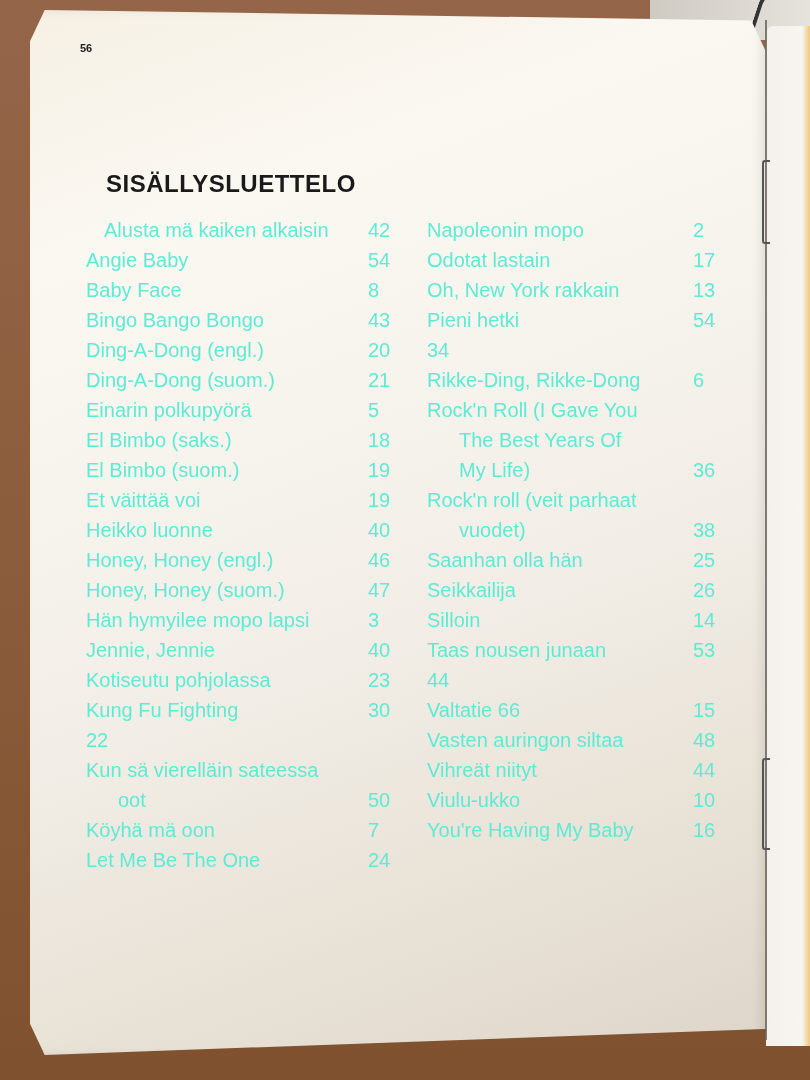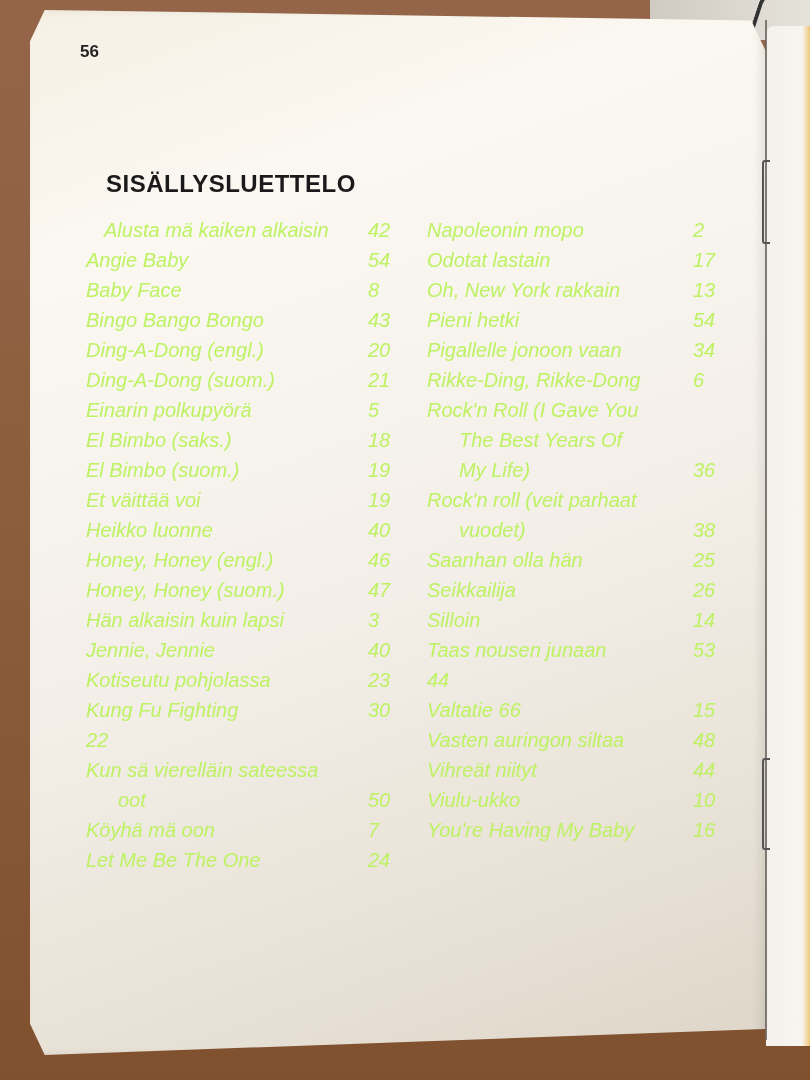--- a/index.html
+++ b/index.html
@@ -73,39 +73,38 @@
       width: 6px;
       border-left: 2px solid #555;
       border-top: 2px solid #555;
       border-bottom: 2px solid #555;
       border-radius: 3px 0 0 3px;
     }
     .page-number {
       position: absolute;
       top: 42px;
       left: 80px;
-      font-size: 17px;
+      font-size: 11px;
       font-weight: bold;
       color: #222;
     }
     .toc-title {
       position: absolute;
       top: 170px;
       left: 106px;
       font-size: 24px;
       font-weight: bold;
       letter-spacing: 0.5px;
       color: #1a1a1a;
     }
     .toc-col {
       position: absolute;
       top: 215px;
       font-size: 20px;
-      color: #bef264;
-      font-style: italic;
+      color: #5eead4;
     }
     .toc-col.left {
       left: 86px;
       width: 312px;
     }
     .toc-col.right {
       left: 427px;
       width: 296px;
     }
     .toc-entry {
@@ -217,21 +216,21 @@
       <span class="num">46</span>
     </div>
     <div class="toc-entry">
       <div class="title-lines">
         <span>Honey, Honey (suom.)</span>
       </div>
       <span class="num">47</span>
     </div>
     <div class="toc-entry">
       <div class="title-lines">
-        <span>Hän alkaisin kuin lapsi</span>
+        <span>Hän hymyilee mopo lapsi</span>
       </div>
       <span class="num">3</span>
     </div>
     <div class="toc-entry">
       <div class="title-lines">
         <span>Jennie, Jennie</span>
       </div>
       <span class="num">40</span>
     </div>
     <div class="toc-entry">
@@ -288,23 +287,20 @@
       </div>
       <span class="num">13</span>
     </div>
     <div class="toc-entry">
       <div class="title-lines">
         <span>Pieni hetki</span>
       </div>
       <span class="num">54</span>
     </div>
     <div class="toc-entry">
-      <div class="title-lines">
-        <span>Pigallelle jonoon vaan</span>
-      </div>
       <span class="num">34</span>
     </div>
     <div class="toc-entry">
       <div class="title-lines">
         <span>Rikke-Ding, Rikke-Dong</span>
       </div>
       <span class="num">6</span>
     </div>
     <div class="toc-entry">
       <div class="title-lines">

